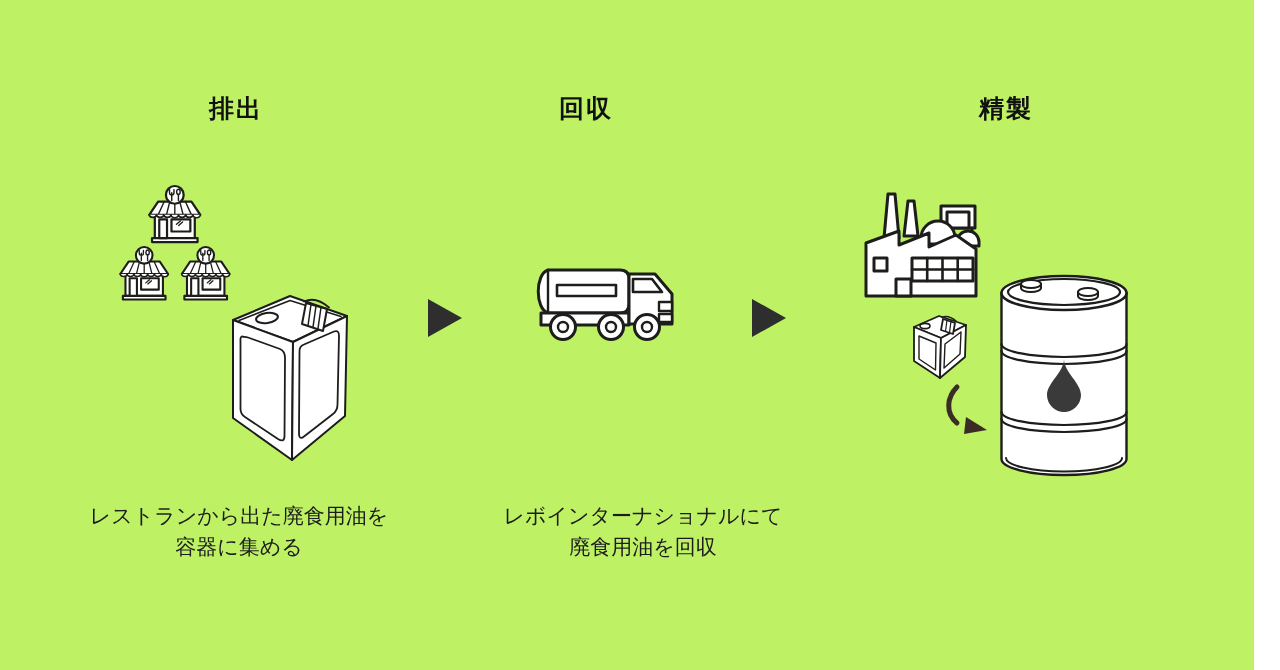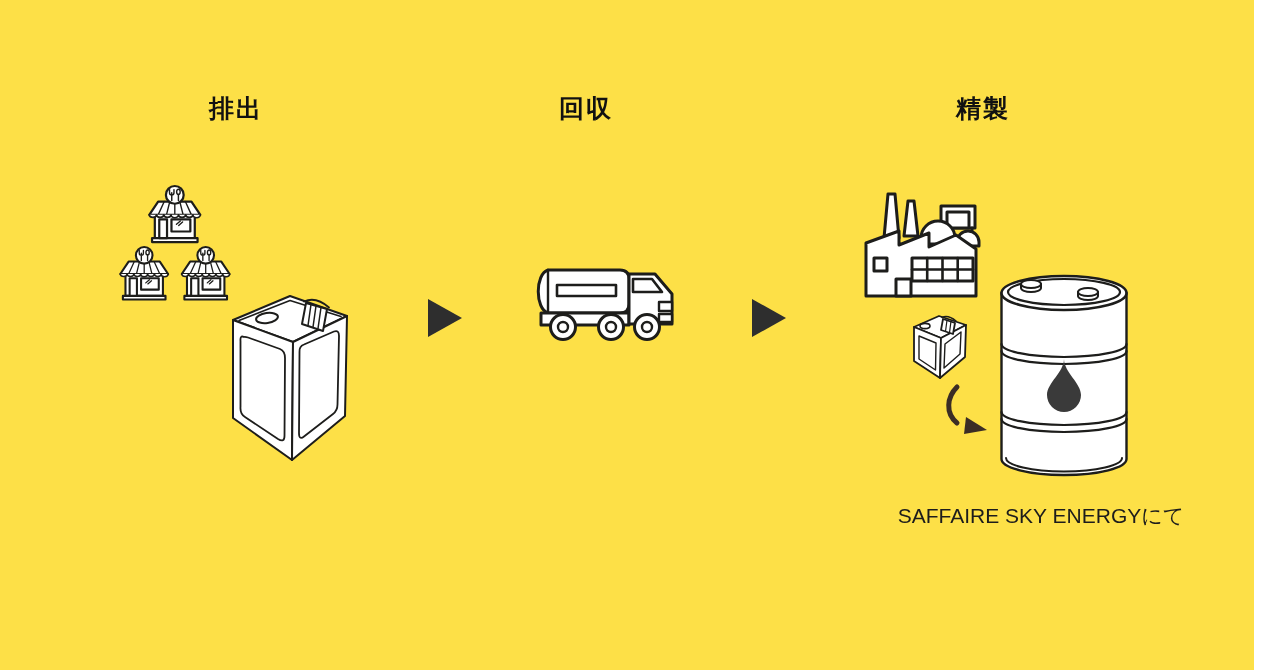--- a/index.html
+++ b/index.html
@@ -1,17 +1,17 @@
 <!DOCTYPE html>
 <html><head>
 <meta charset="utf-8">
 <style>
   html,body{margin:0;padding:0;background:#fff;}
   #stage{
-    position:relative;width:1254px;height:670px;background:#fde047;overflow:hidden;
+    position:relative;width:1254px;height:670px;background:#bef264;overflow:hidden;
     font-family:"Liberation Sans","DejaVu Sans",sans-serif;color:#1c1c1c;
   }
   .step-title{
     position:absolute;top:92px;transform:translateX(-50%);
     font-size:25px;font-weight:700;color:#111;letter-spacing:2px;white-space:nowrap;
   }
   .caption{
     position:absolute;top:500px;transform:translateX(-50%);
     font-size:21px;line-height:31px;text-align:center;color:#1c1c1c;white-space:nowrap;
   }
@@ -26,21 +26,21 @@
   .ln{fill:none;stroke:#1d1d1b;stroke-linecap:round;stroke-linejoin:round;}
   .wf{fill:#ffffff;stroke:#1d1d1b;stroke-linecap:round;stroke-linejoin:round;}
 </style>
 </head>
 <body>
 
 <div id="stage">
 
   <div class="step-title" style="left:236px">排出</div>
   <div class="step-title" style="left:586px">回収</div>
-  <div class="step-title" style="left:983px">精製</div>
+  <div class="step-title" style="left:1006px">精製</div>
 
   <svg class="icon" style="left:113px;top:186px" width="124" height="116" viewBox="0 0 124 116">
     <defs>
       <g id="store">
         <rect class="wf" x="24" y="52" width="72" height="42" stroke-width="4"></rect>
         <polygon class="wf" points="30,28 90,28 106,52 14,52" stroke-width="4"></polygon>
         <line class="ln" x1="41" y1="28" x2="30" y2="52" stroke-width="2.5"></line>
         <line class="ln" x1="51" y1="28" x2="45" y2="52" stroke-width="2.5"></line>
         <line class="ln" x1="60" y1="28" x2="60" y2="52" stroke-width="2.5"></line>
         <line class="ln" x1="69" y1="28" x2="75" y2="52" stroke-width="2.5"></line>
@@ -138,17 +138,24 @@
     <path class="ln" d="M3.5,140 A62.5,13 0 0 0 128.5,140 M3.5,147 A62.5,13 0 0 0 128.5,147" stroke-width="2.2"></path>
     <ellipse class="wf" cx="66" cy="21" rx="62.5" ry="17" stroke-width="2.6"></ellipse>
     <ellipse class="ln" cx="66" cy="20" rx="56" ry="13" stroke-width="2.2"></ellipse>
     <path class="wf" d="M23,12 v4 a10,4 0 0 0 20,0 v-4" stroke-width="2"></path>
     <ellipse class="wf" cx="33" cy="12" rx="10" ry="4" stroke-width="2"></ellipse>
     <path class="wf" d="M80,20 v4 a10,4 0 0 0 20,0 v-4" stroke-width="2"></path>
     <ellipse class="wf" cx="90" cy="20" rx="10" ry="4" stroke-width="2"></ellipse>
     <path d="M66,87 C66,100 49,111 49,123 a17,17 0 0 0 34,0 C83,111 66,100 66,87 Z" fill="#3a3a3a"></path>
   </svg>
 
+  <div class="caption" style="left:239px">
+    <div>レストランから出た廃食用油を</div>
+    <div>容器に集める</div>
+  </div>
+  <div class="caption" style="left:643px">
+    <div>レボインターナショナルにて</div>
+    <div>廃食用油を回収</div>
+  </div>
   <div class="caption" style="left:1041px">
-    <div>SAFFAIRE SKY ENERGYにて</div>
   </div>
 
 </div>
 
 </body></html>

